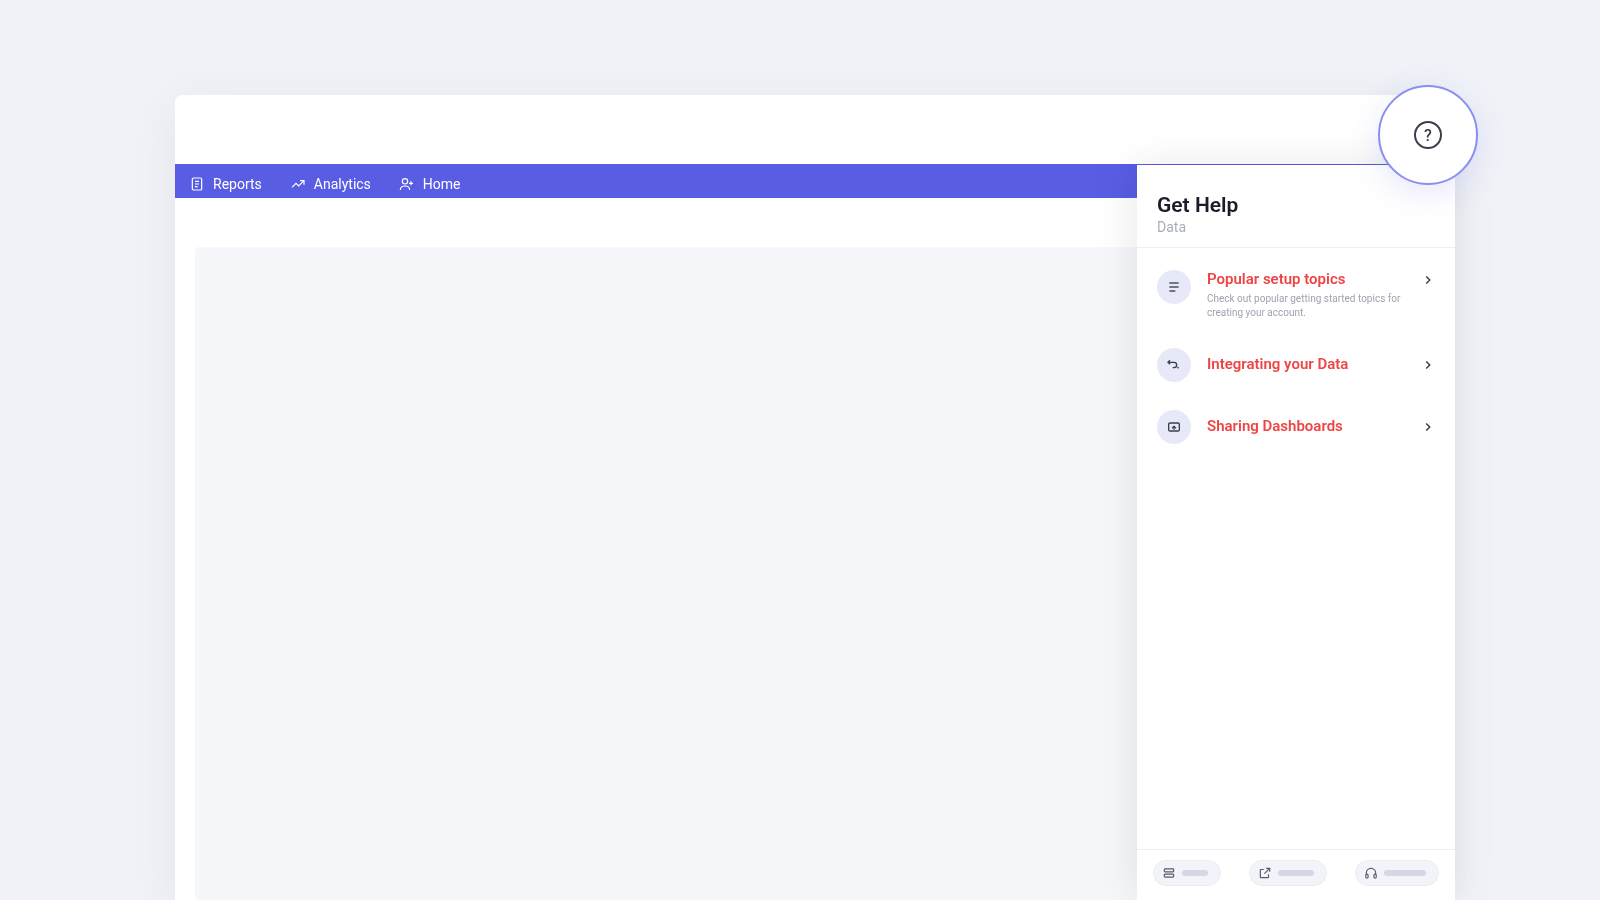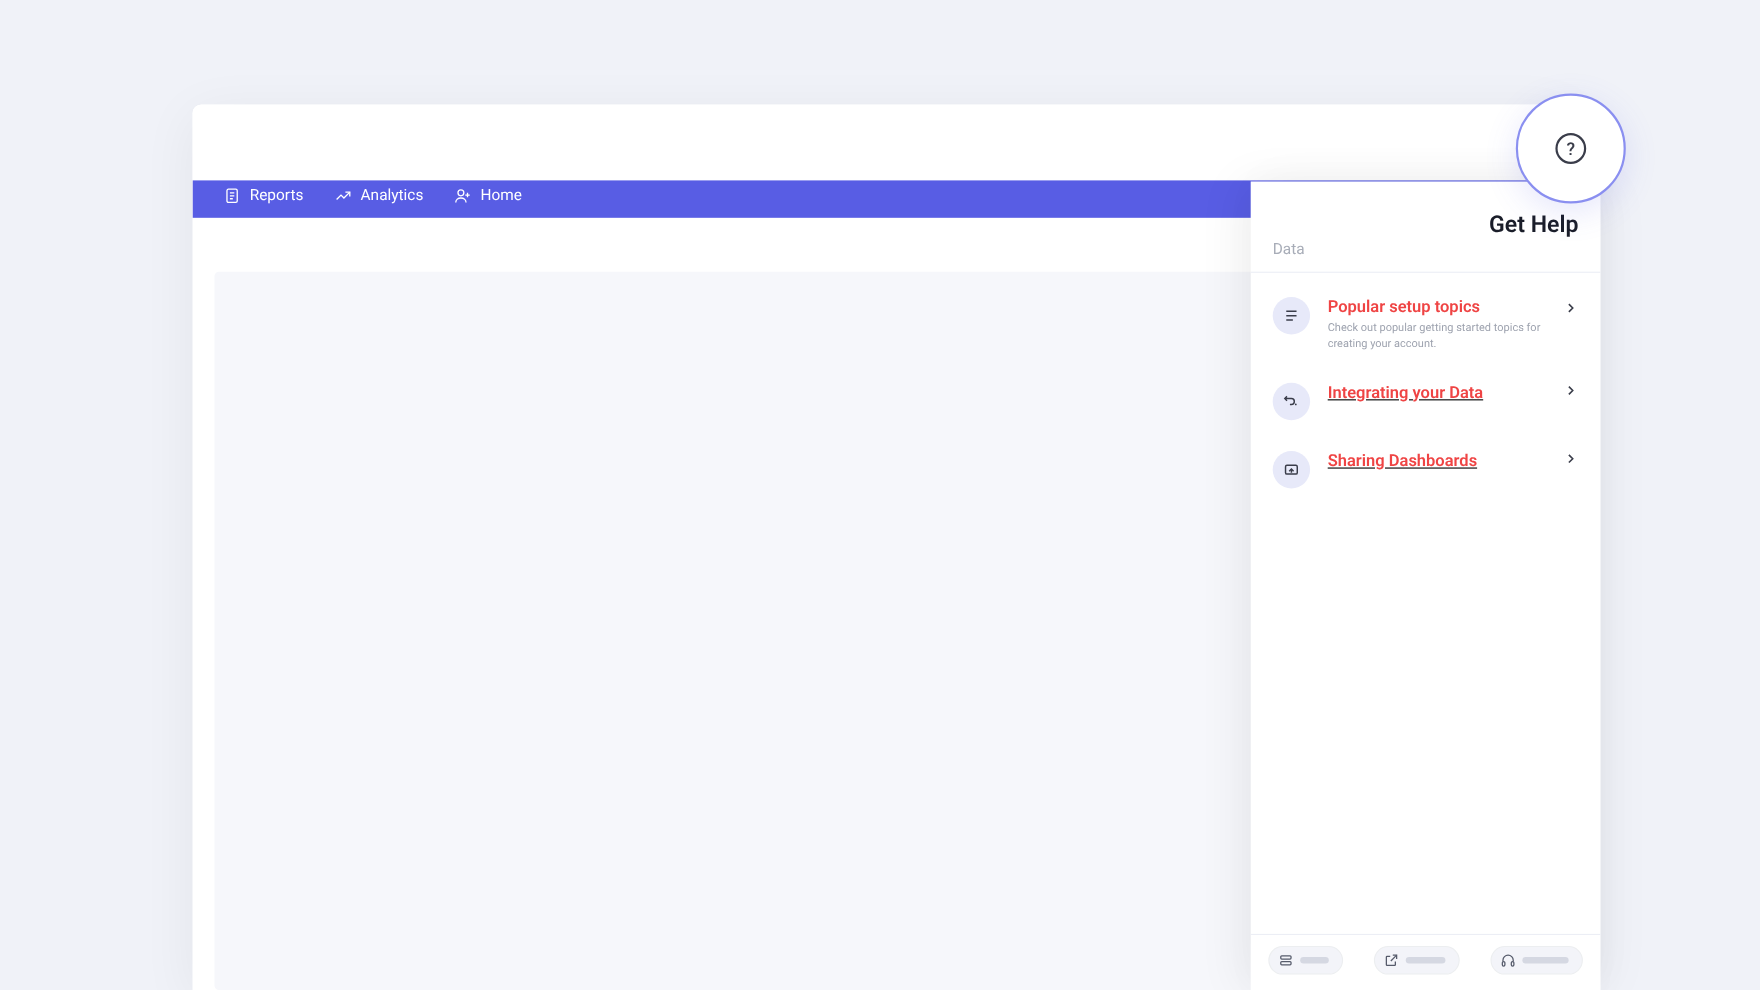--- a/index.html
+++ b/index.html
@@ -31,22 +31,22 @@
 
     .header-space {
       height: 69px;
       background: #ffffff;
     }
 
     .nav-bar {
       height: 34px;
       background: #585de4;
       display: flex;
-      align-items: flex-start;
-      padding: 0 18px;
+      align-items: flex-end;
+      padding: 0 4px;
       gap: 8px;
     }
 
     .nav-item {
       display: flex;
       align-items: center;
       gap: 8px;
       padding: 6px 10px;
       color: #ffffff;
       font-size: 14px;
@@ -123,21 +123,20 @@
     .help-header {
       padding: 28px 20px 12px 20px;
       border-bottom: 1px solid #eceef5;
     }
 
     .help-title {
       font-size: 21px;
       font-weight: 600;
       color: #1a1d29;
       margin-bottom: 2px;
-      text-align: right;
     }
 
     .help-breadcrumb {
       font-size: 14px;
       color: #a8adb8;
       font-weight: 400;
     }
 
     .help-items {
       flex: 1;
@@ -146,21 +145,21 @@
 
     .help-item {
       display: flex;
       align-items: flex-start;
       padding: 14px 20px;
       gap: 16px;
       cursor: pointer;
     }
 
     .help-item.centered {
-      text-decoration: underline;
+      align-items: center;
     }
 
     .help-item-icon {
       width: 34px;
       height: 34px;
       min-width: 34px;
       background: #e7e9f9;
       border-radius: 50%;
       display: flex;
       align-items: center;

